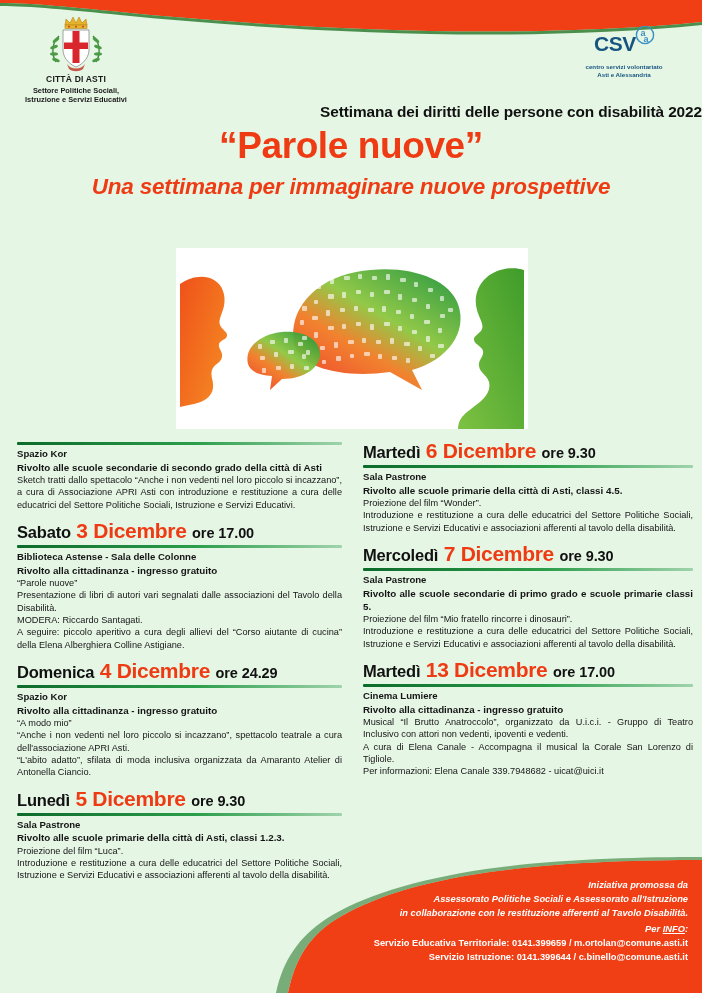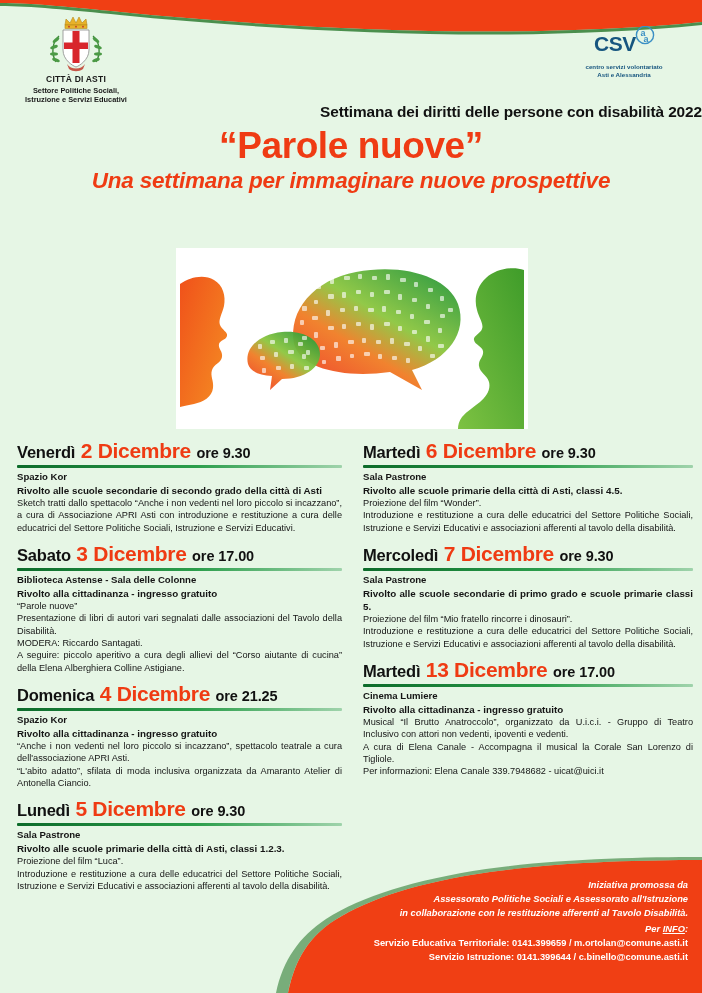--- a/index.html
+++ b/index.html
@@ -92,21 +92,21 @@
     color: #ef3b13;
     margin-top: 6px;
     letter-spacing: -0.4px;
     line-height: 1.05;
   }
   .t-sub {
     font-size: 22.5px;
     font-weight: bold;
     font-style: italic;
     color: #ef3b13;
-    margin-top: 2px;
+    margin-top: 8px;
     letter-spacing: -0.2px;
   }
   .t-dates {
     font-size: 21px;
     font-weight: bold;
     color: #0f7a2e;
     margin-top: 6px;
     letter-spacing: 0.2px;
   }
 
@@ -386,46 +386,46 @@
           <rect x="114" y="116" width="4" height="5" rx="1"></rect>
             <rect x="128" y="118" width="5" height="4" rx="1"></rect>
         </g>
       </g>
     </svg>
   </div>
 
   <div class="columns">
     <div class="col col-left">
         <div class="event">
-          <div class="event-head"><span class="ev-day">Venerdì</span><span class="ev-date"> 2 Dicembre </span><span class="ev-time">ore 9.30</span></div>
           <div class="ev-rule"></div>
           <div class="ev-body">
             <span class="ev-line ev-venue">Spazio Kor</span>
             <span class="ev-line ev-target">Rivolto alle scuole secondarie di secondo grado della città di Asti</span>
             <span class="ev-line">Sketch tratti dallo spettacolo “Anche i non vedenti nel loro piccolo si incazzano”, a cura di Associazione APRI Asti con introduzione e restituzione a cura delle educatrici del Settore Politiche Sociali, Istruzione e Servizi Educativi.</span>
           </div>
         </div>
         <div class="event">
           <div class="event-head"><span class="ev-day">Sabato</span><span class="ev-date"> 3 Dicembre </span><span class="ev-time">ore 17.00</span></div>
           <div class="ev-rule"></div>
           <div class="ev-body">
             <span class="ev-line ev-venue">Biblioteca Astense - Sala delle Colonne</span>
             <span class="ev-line ev-target">Rivolto alla cittadinanza - ingresso gratuito</span>
             <span class="ev-line">“Parole nuove”</span>
             <span class="ev-line">Presentazione di libri di autori vari segnalati dalle associazioni del Tavolo della Disabilità.</span>
             <span class="ev-line">MODERA: Riccardo Santagati.</span>
             <span class="ev-line">A seguire: piccolo aperitivo a cura degli allievi del “Corso aiutante di cucina” della Elena Alberghiera Colline Astigiane.</span>
           </div>
         </div>
         <div class="event">
-          <div class="event-head"><span class="ev-day">Domenica</span><span class="ev-date"> 4 Dicembre </span><span class="ev-time">ore 21.25</span></div>
+          <div class="event-head"><span class="ev-day">Domenica</span><span class="ev-date"> 4 Dicembre </span><span class="ev-time">ore 24.29</span></div>
           <div class="ev-rule"></div>
           <div class="ev-body">
             <span class="ev-line ev-venue">Spazio Kor</span>
             <span class="ev-line ev-target">Rivolto alla cittadinanza - ingresso gratuito</span>
+            <span class="ev-line">“A modo mio”</span>
             <span class="ev-line">“Anche i non vedenti nel loro piccolo si incazzano”, spettacolo teatrale a cura dell'associazione APRI Asti.</span>
             <span class="ev-line">“L'abito adatto”, sfilata di moda inclusiva organizzata da Amaranto Atelier di Antonella Ciancio.</span>
           </div>
         </div>
         <div class="event">
           <div class="event-head"><span class="ev-day">Lunedì</span><span class="ev-date"> 5 Dicembre </span><span class="ev-time">ore 9.30</span></div>
           <div class="ev-rule"></div>
           <div class="ev-body">
             <span class="ev-line ev-venue">Sala Pastrone</span>
             <span class="ev-line ev-target">Rivolto alle scuole primarie della città di Asti, classi 1.2.3.</span>

